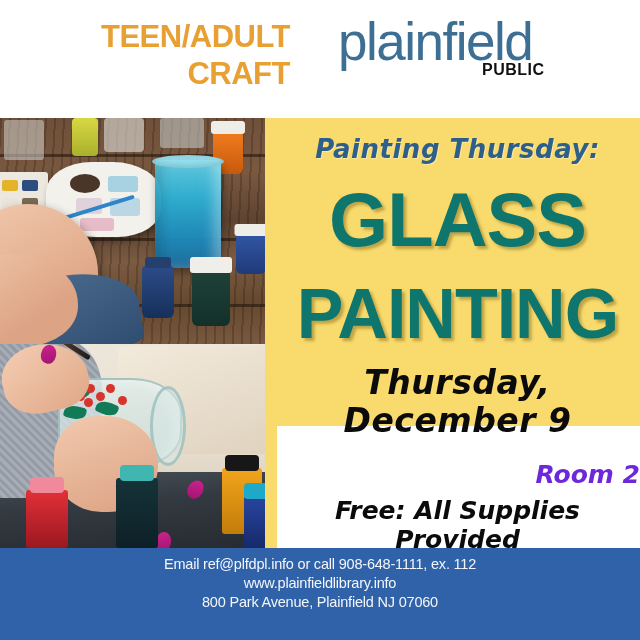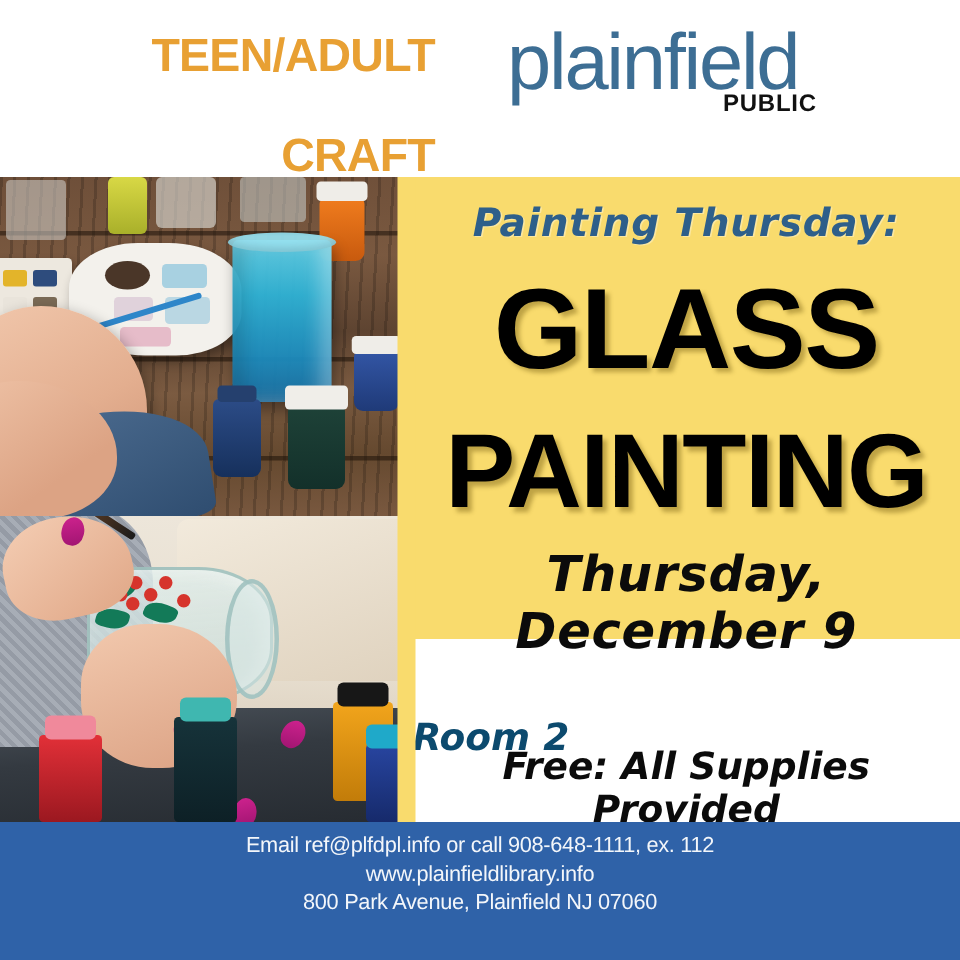--- a/index.html
+++ b/index.html
@@ -33,21 +33,21 @@
     left: 0; top: 18px;
     width: 290px;
     text-align: right;
     color: #E8A033;
     font-family: "Liberation Sans", sans-serif;
     font-weight: bold;
     font-size: 31px;
     line-height: 37px;
     letter-spacing: -0.5px;
   }
-  .header-left .l2 { display: block; margin-top: 30px; }
+  .header-left .l2 { display: block; }
 
   .logo {
     position: absolute;
     left: 330px; top: 14px;
     width: 290px; height: 100px;
   }
   .logo-plainfield {
     position: absolute;
     left: 8px; top: 0px;
     font-family: "Liberation Sans", sans-serif;
@@ -357,21 +357,21 @@
     font-size: 26px;
     line-height: 30px;
     letter-spacing: 0.5px;
     text-shadow: 1px 1px 0 rgba(255,255,255,0.35);
   }
   .panel-title1, .panel-title2 {
     position: absolute;
     left: 0;
     width: 365px;
     text-align: center;
-    color: #000000;
+    color: #0f766e;
     font-family: "Liberation Sans", sans-serif;
     font-weight: bold;
     font-size: 76px;
     line-height: 80px;
     letter-spacing: -1px;
     text-shadow: 3px 3px 3px rgba(120,95,20,0.45);
   }
   .panel-title1 { top: 62px; }
   .panel-title2 { top: 156px; font-size: 70px; }
   .panel-date {
@@ -391,25 +391,24 @@
     text-align: center;
     color: #0B0B0B;
     font-size: 33px;
     line-height: 38px;
     letter-spacing: 0.5px;
   }
   .panel-room {
     position: absolute;
     left: 0; top: 342px;
     width: 365px;
-    text-align: left;
-    color: #0c4a6e;
+    text-align: right;
+    color: #6d28d9;
     font-size: 25px;
     line-height: 29px;
-    margin-top: 17px;
   }
   .panel-free {
     position: absolute;
     left: 0; top: 378px;
     width: 365px;
     text-align: center;
     color: #0B0B0B;
     font-size: 25px;
     line-height: 29px;
   }

